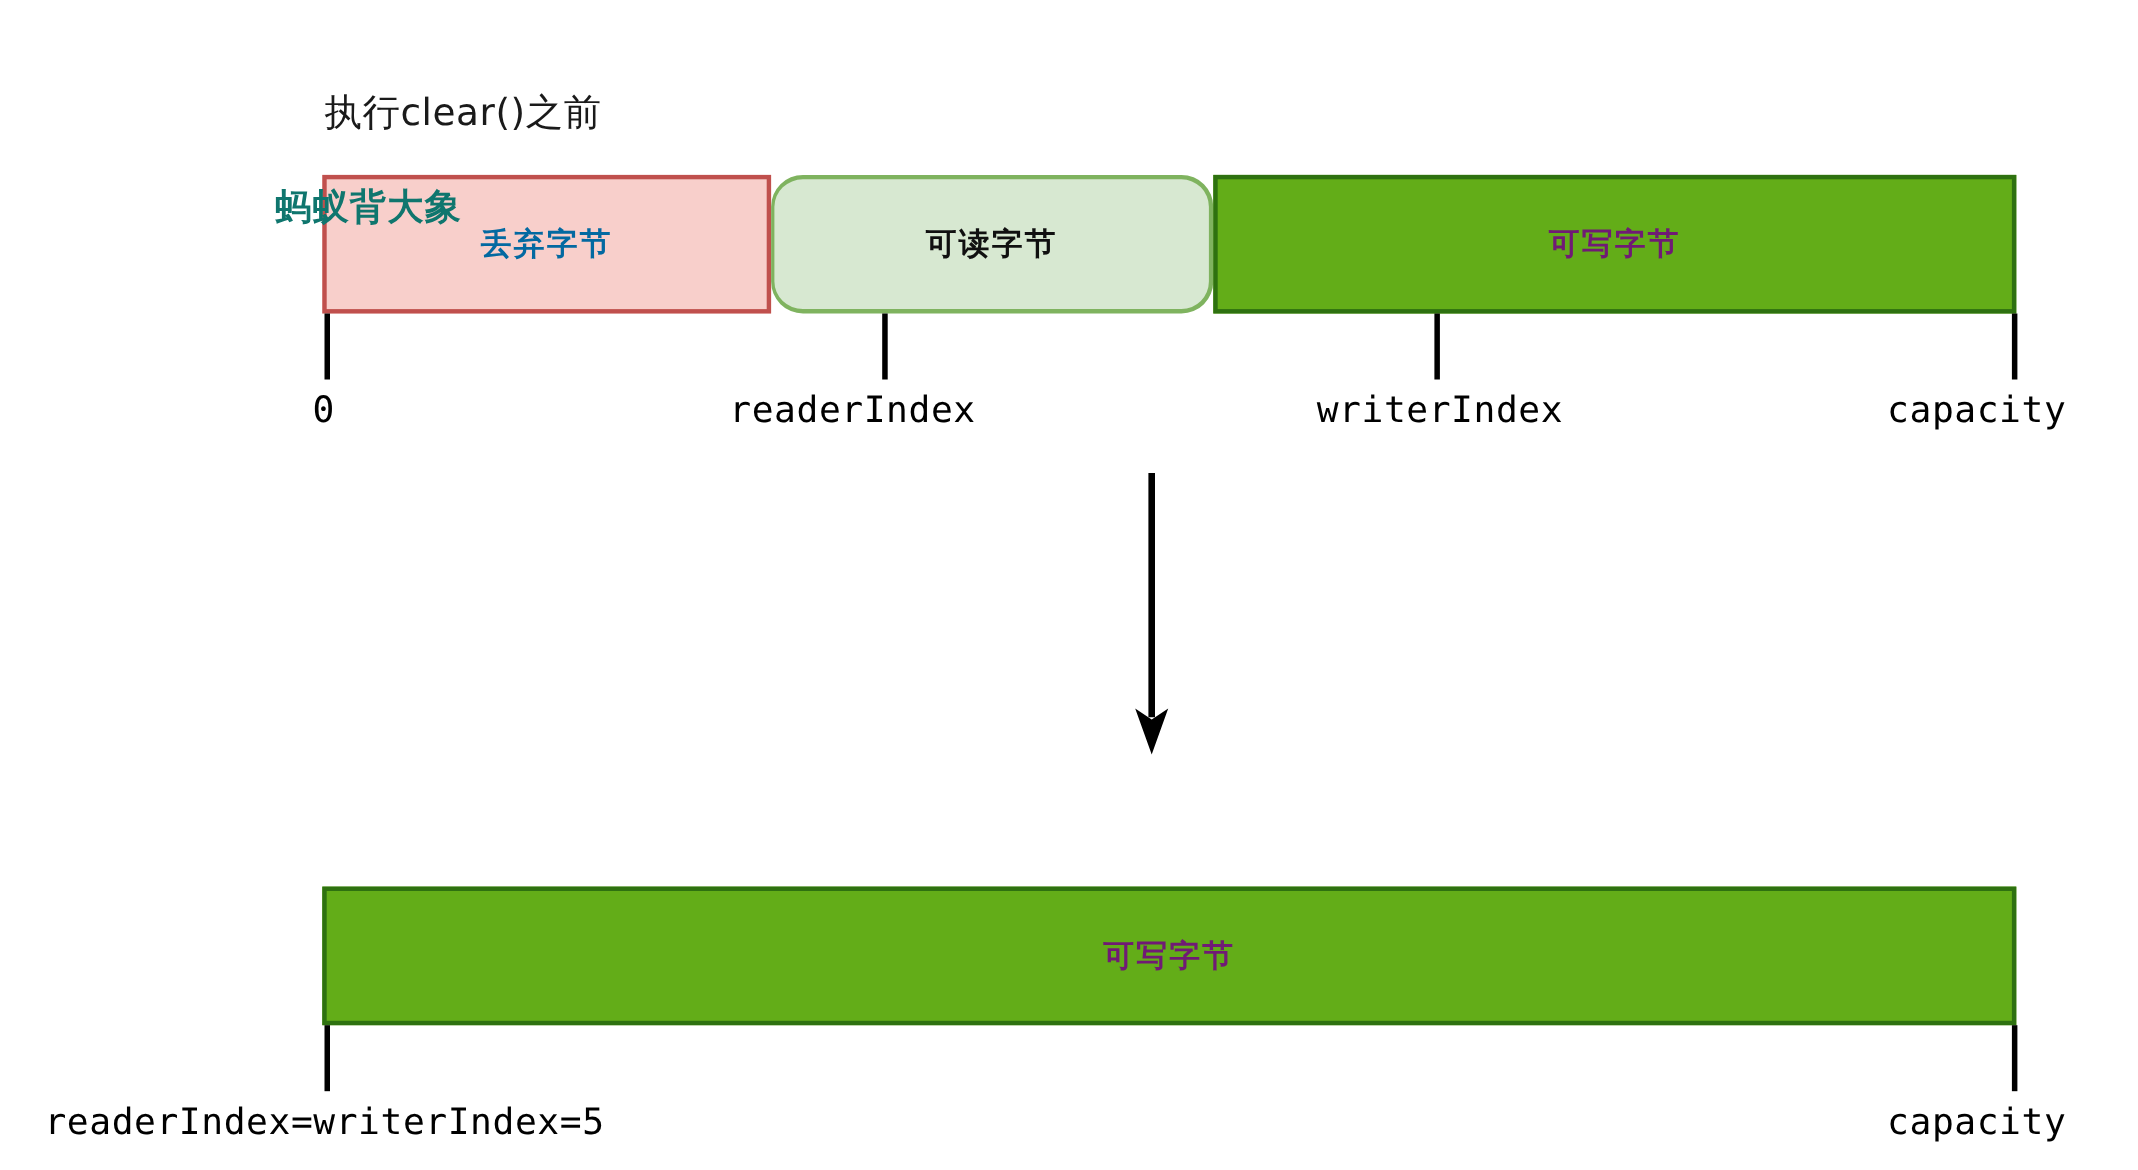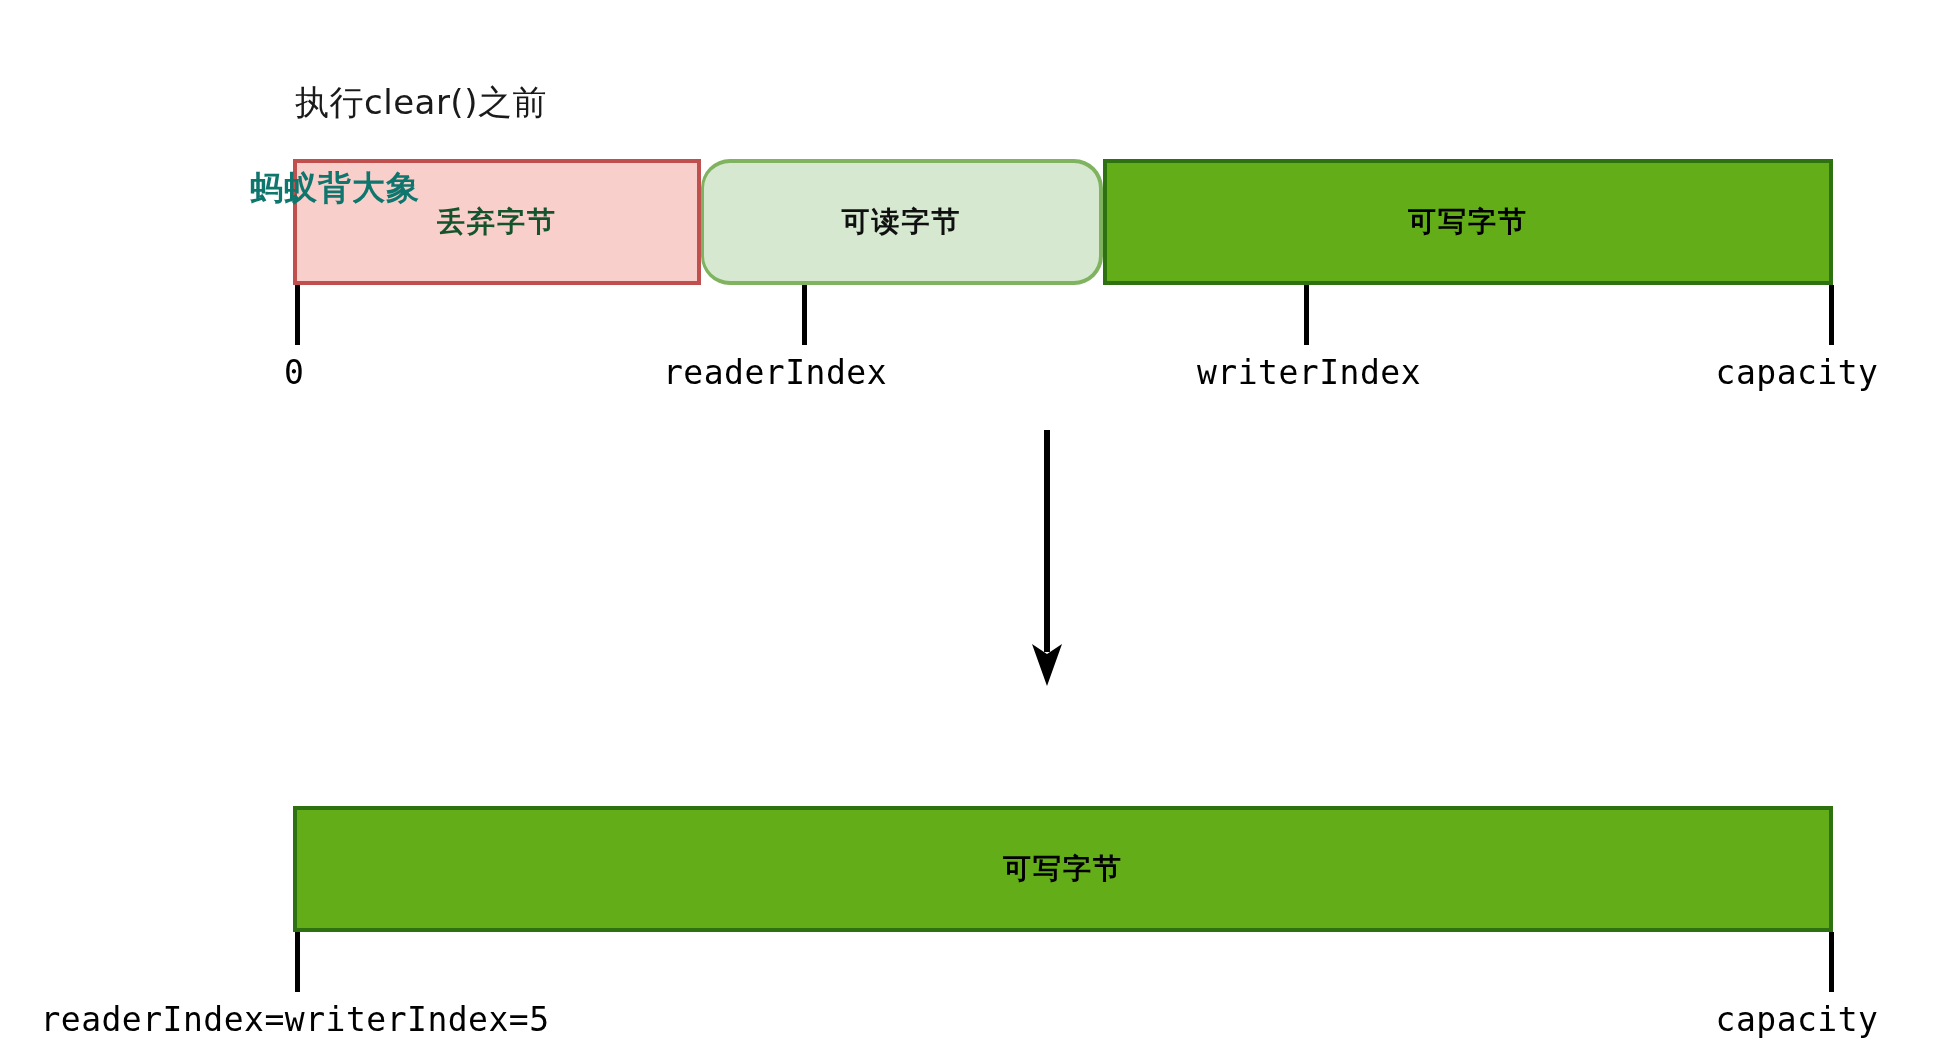--- a/index.html
+++ b/index.html
@@ -67,33 +67,33 @@
     font-size: 28px;
     font-weight: bold;
     letter-spacing: 2px;
     border-style: solid;
     border-width: 4px;
     white-space: nowrap;
   }
   .seg-discard {
     background: #f8cfcb;
     border-color: #c0504d;
-    color: #14532d;
+    color: #0369a1;
   }
   .seg-readable {
     background: #d7e8d1;
     border-color: #7fb35f;
     color: #101010;
     border-left-width: 3px;
     border-radius: 29px;
   }
   .seg-writable {
     background: #63ad18;
     border-color: #2e7110;
-    color: #000000;
+    color: #701a75;
   }
 
   
   .tick {
     position: absolute;
     width: 5px;
     background: #000000;
   }
 
   

